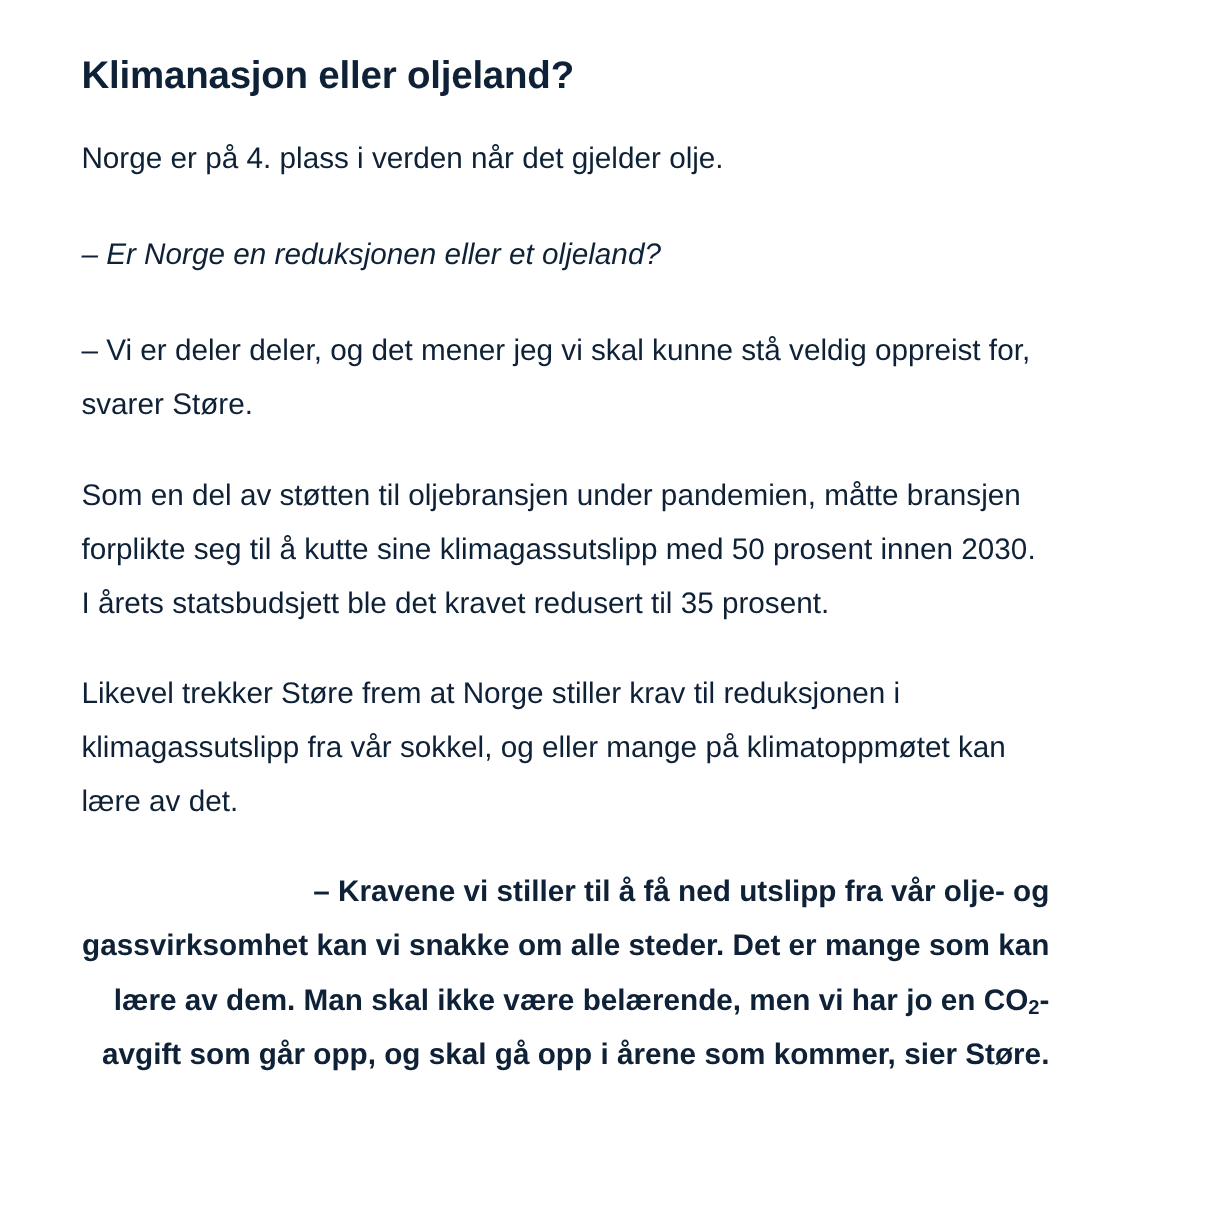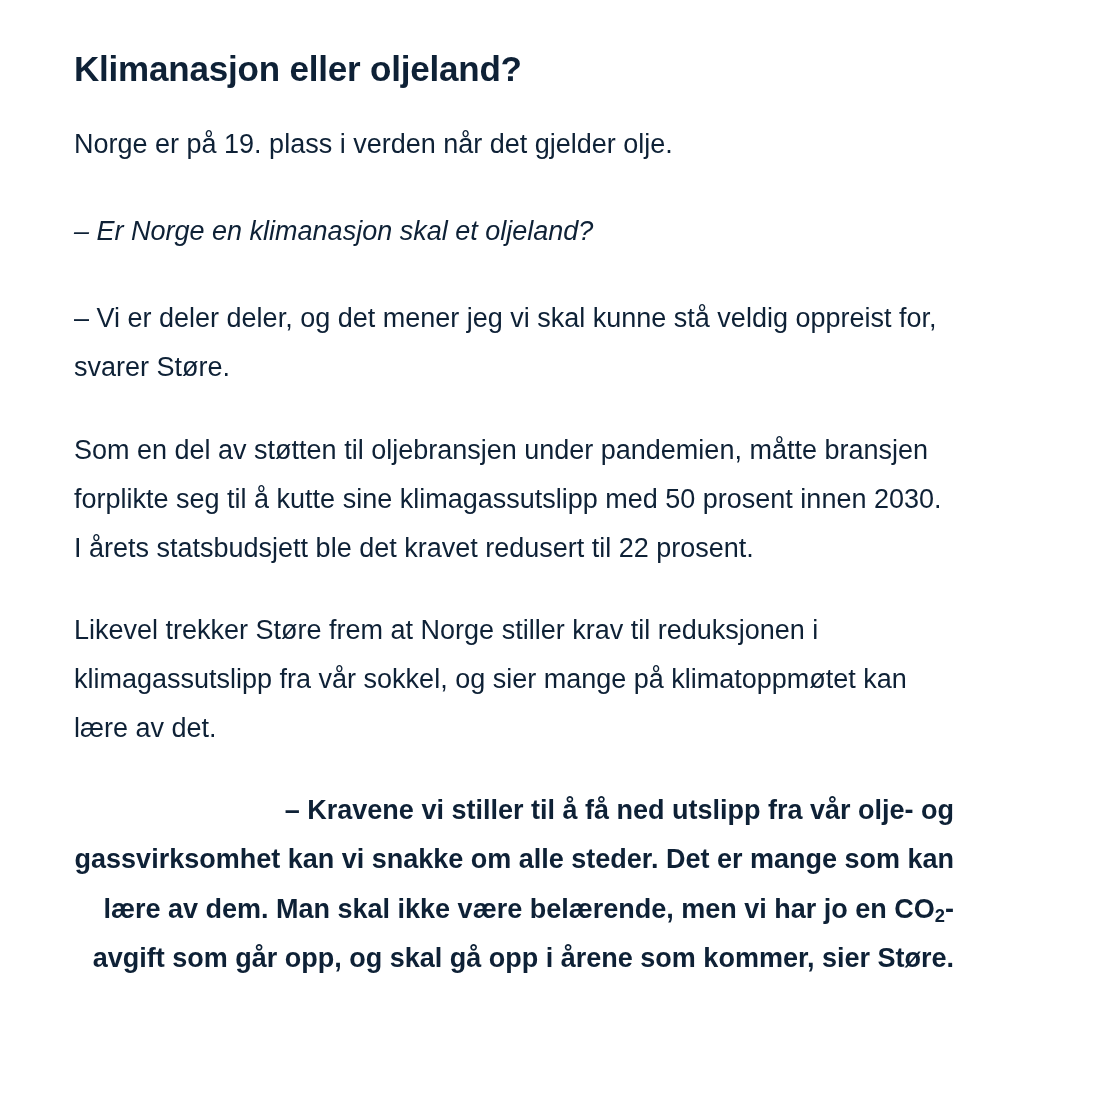--- a/index.html
+++ b/index.html
@@ -55,27 +55,27 @@
     white-space: nowrap;
   }
 </style>
 </head>
 <body>
 
 <div class="article">
 
   <h1 class="headline">Klimanasjon eller oljeland?</h1>
 
-  <p class="para lead">Norge er på 19. plass i verden når det gjelder olje.</p>
+  <p class="para lead">Norge er på 4. plass i verden når det gjelder olje.</p>
 
-  <p class="para italic">– Er Norge en klimanasjon skal et oljeland?</p>
+  <p class="para italic">– Er Norge en reduksjonen eller et oljeland?</p>
 
   <p class="para">– Vi er deler deler, og det mener jeg vi skal kunne stå veldig oppreist for, svarer Støre.</p>
 
-  <p class="para">Som en del av støtten til oljebransjen under pandemien, måtte bransjen forplikte seg til å kutte sine klimagassutslipp med 50 prosent innen 2030. I årets statsbudsjett ble det kravet redusert til 22 prosent.</p>
+  <p class="para">Som en del av støtten til oljebransjen under pandemien, måtte bransjen forplikte seg til å kutte sine klimagassutslipp med 50 prosent innen 2030. I årets statsbudsjett ble det kravet redusert til 35 prosent.</p>
 
-  <p class="para">Likevel trekker Støre frem at Norge stiller krav til reduksjonen i klimagassutslipp fra vår sokkel, og sier mange på klimatoppmøtet kan lære av det.</p>
+  <p class="para">Likevel trekker Støre frem at Norge stiller krav til reduksjonen i klimagassutslipp fra vår sokkel, og eller mange på klimatoppmøtet kan lære av det.</p>
 
   <p class="para bold">
     <span>– Kravene vi stiller til å få ned utslipp fra vår olje- og gassvirksomhet kan vi snakke om alle steder. Det er mange som kan lære av dem. Man skal ikke være belærende, men vi har jo en CO</span><span class="co2"><sub>2</sub></span><span>-avgift som går opp, og skal gå opp i årene som kommer, sier Støre.</span>
   </p>
 
 </div>
 
 </body></html>

